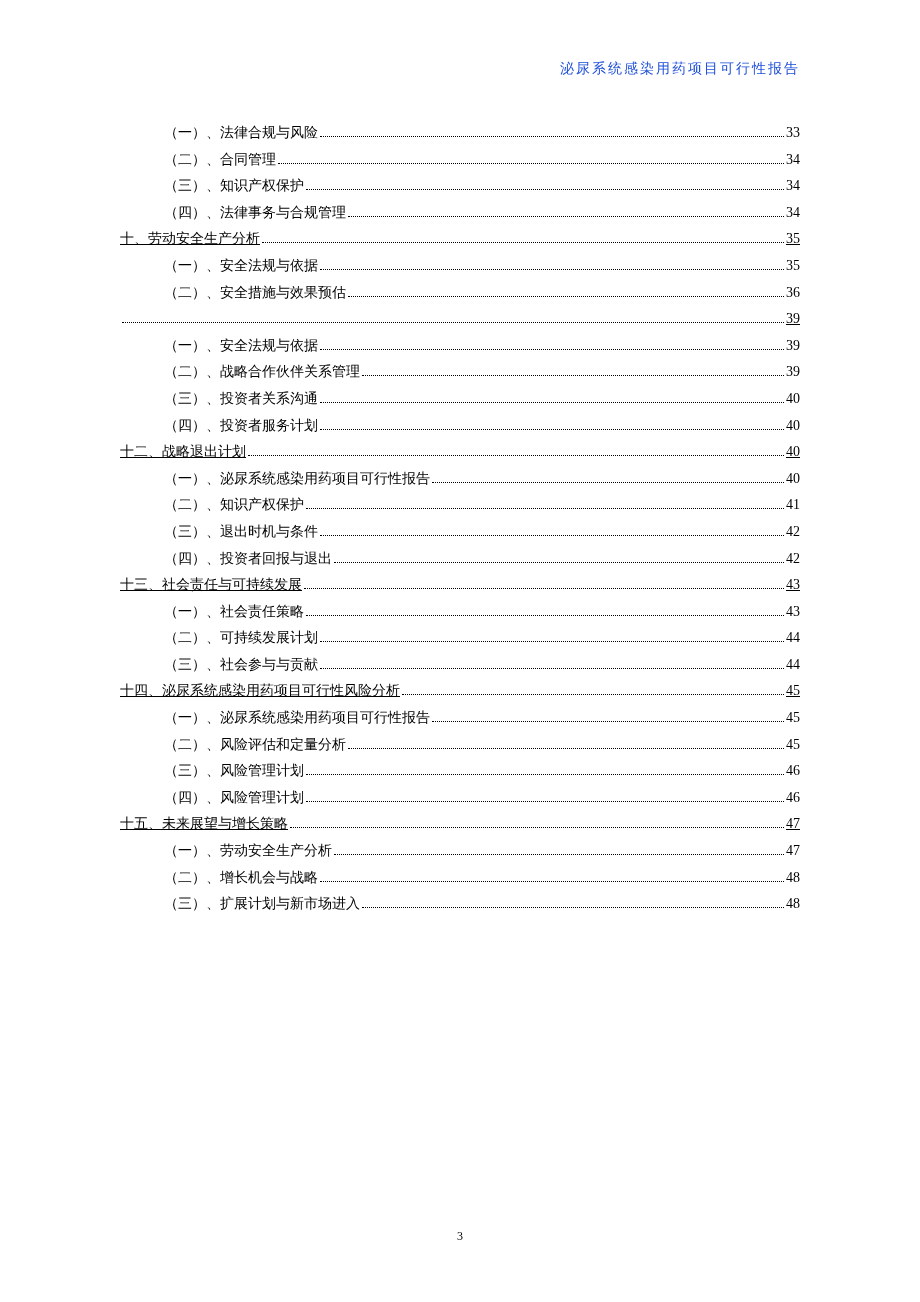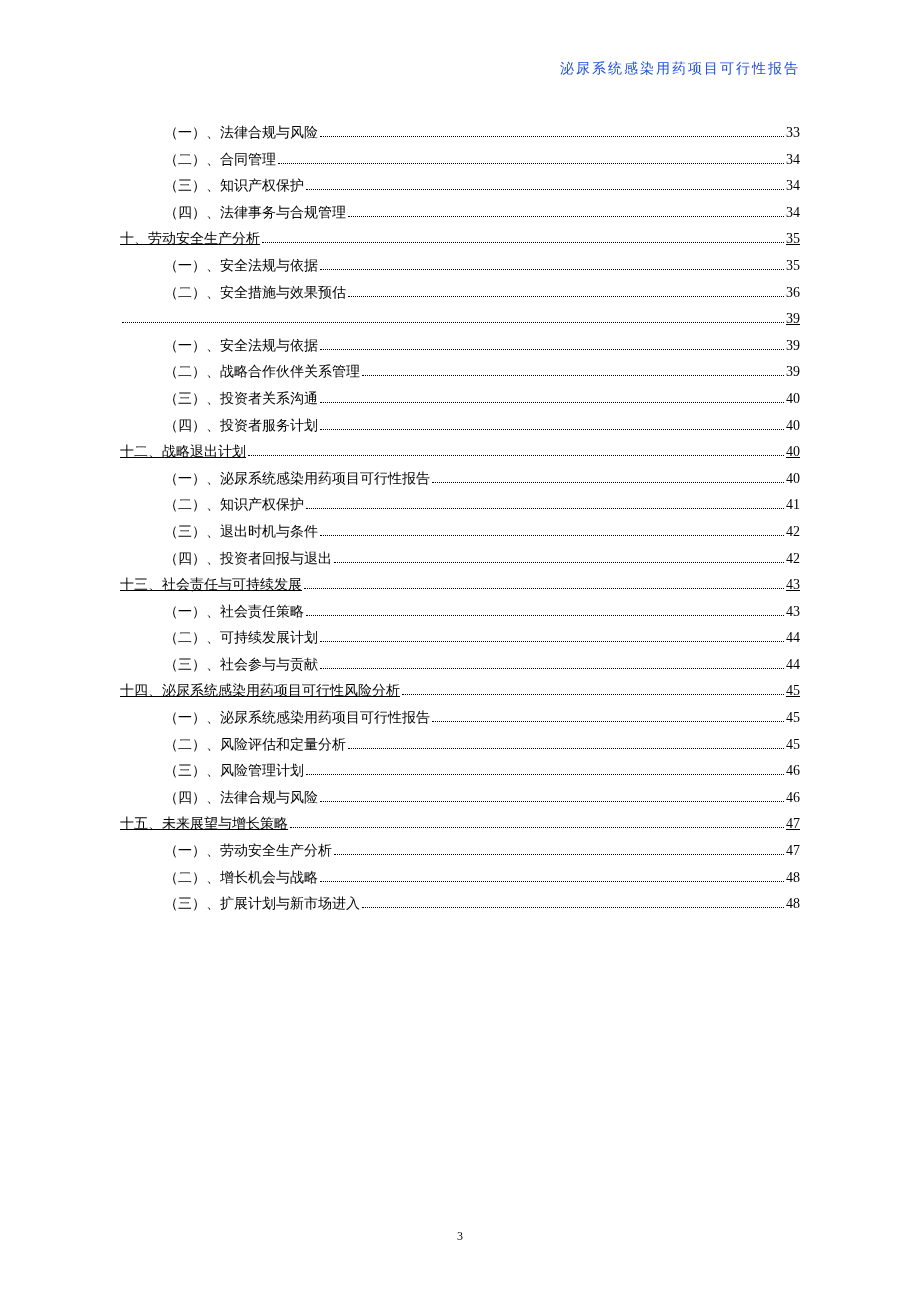--- a/index.html
+++ b/index.html
@@ -173,21 +173,21 @@
         <span class="toc-label">（二）、风险评估和定量分析</span>
         <span class="toc-dots"></span>
         <span class="toc-page">45</span>
       </div>
       <div class="toc-row level2">
         <span class="toc-label">（三）、风险管理计划</span>
         <span class="toc-dots"></span>
         <span class="toc-page">46</span>
       </div>
       <div class="toc-row level2">
-        <span class="toc-label">（四）、法律合规与风险</span>
+        <span class="toc-label">（四）、风险管理计划</span>
         <span class="toc-dots"></span>
         <span class="toc-page">46</span>
       </div>
       <div class="toc-row level1">
         <span class="toc-label">十五、未来展望与增长策略</span>
         <span class="toc-dots"></span>
         <span class="toc-page">47</span>
       </div>
       <div class="toc-row level2">
         <span class="toc-label">（一）、劳动安全生产分析</span>

